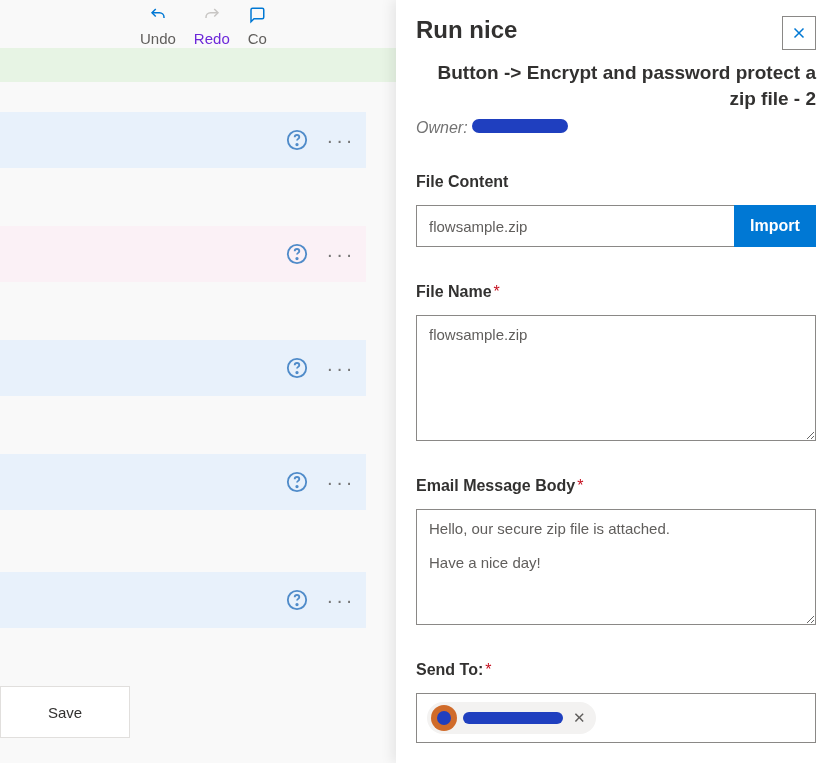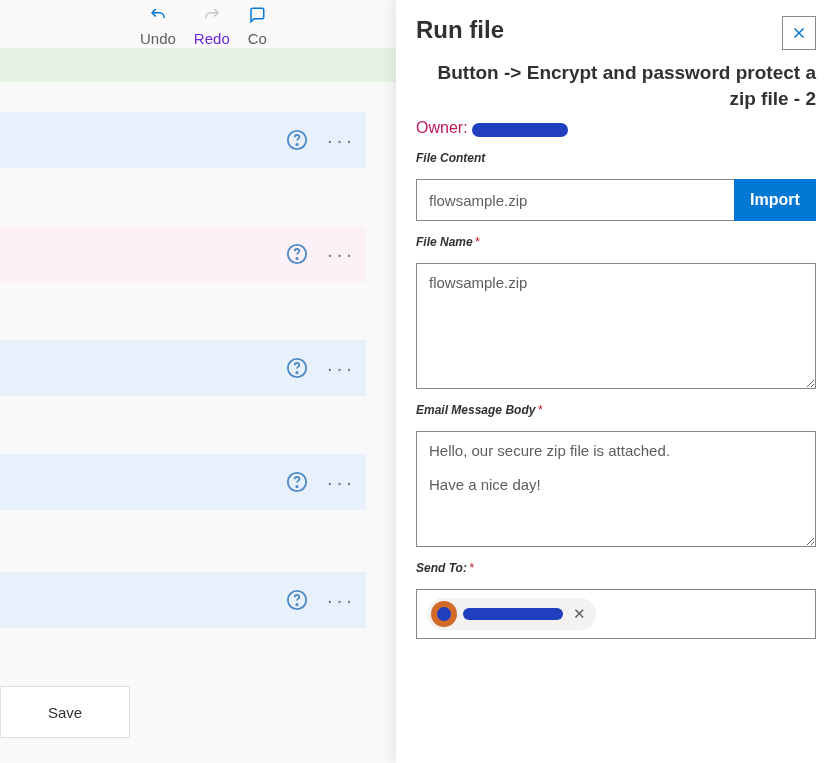--- a/index.html
+++ b/index.html
@@ -26,23 +26,23 @@
   #s5 { top:572px; }
 
   .save-btn { position:absolute; left:0; top:686px; width:130px; height:52px; background:#fff; border:1px solid #e1dfdd; display:flex; align-items:center; justify-content:center; font-size:15px; color:#323130; }
 
   
   .panel { position:absolute; top:0; right:0; bottom:0; width:440px; background:#fff; box-shadow:-4px 0 12px rgba(0,0,0,0.08); padding:16px 20px 20px 20px; display:flex; flex-direction:column; gap:14px; }
   .panel-header { display:flex; align-items:flex-start; justify-content:space-between; }
   .panel-title { font-size:24px; font-weight:600; }
   .close-btn { width:34px; height:34px; border:1px solid #8a8886; display:flex; align-items:center; justify-content:center; color:#0078d4; font-size:20px; }
   .subtitle { font-size:19px; font-weight:600; line-height:1.35; margin-top:-4px;text-align:right;}
-  .owner-row { font-size:16px; color:#be185d; display:flex; align-items:flex-end; gap:4px; margin-top:-6px;}
+  .owner-row { font-size:16px; color:#737373; display:flex; align-items:flex-start; gap:4px; margin-top:-6px;font-style:italic;}
   .scribble { display:inline-block; width:96px; height:14px; background:#1f3fbf; border-radius:7px; }
-  .field-label { font-size:12px; font-weight:600; margin-top:0;font-style:italic;}
+  .field-label { font-size:16px; font-weight:600; margin-top:22px;}
   .req { color:#c50f1f; margin-left:2px; font-weight:400;}
   .file-content-row { display:flex; }
   .file-content-row input { flex:1; height:42px; border:1px solid #8a8886; border-right:none; padding:0 12px; font-size:15px; color:#605e5c;}
   .import-btn { width:82px; height:42px; background:#0078d4; color:#fff; font-weight:600; font-size:16px; display:flex; align-items:center; justify-content:center; border:1px solid #0078d4;}
   textarea { width:100%; border:1px solid #8a8886; padding:10px 12px; font-size:15px; color:#605e5c; font-family:inherit; resize:both; }
   #file-name-ta { height:126px; }
   #email-body-ta { height:116px; }
   .sendto-box { border:1px solid #8a8886; padding:8px 10px; min-height:48px; display:flex; align-items:center;}
   .pill { display:flex; align-items:center; background:#f3f2f1; border-radius:16px; padding:3px 10px 3px 4px; gap:6px;}
   .avatar { width:26px; height:26px; border-radius:50%; background:#d06b2a; display:flex; align-items:center; justify-content:center;}
@@ -125,21 +125,21 @@
       </svg>
     <div class="ellipsis">···</div>
   </div>
 
   <div class="save-btn">
     <span>Save</span>
   </div>
 
   <div class="panel">
     <div class="panel-header">
-      <div class="panel-title">Run file</div>
+      <div class="panel-title">Run nice</div>
       <div class="close-btn">
         <svg width="18" height="18" viewBox="0 0 24 24" fill="none" stroke="#0078d4" stroke-width="2">
             <path d="M18 6L6 18M6 6l12 12"></path>
           </svg>
       </div>
     </div>
 
     <div class="subtitle">Button -&gt; Encrypt and password protect a zip file - 2</div>
 
     <div class="owner-row">

